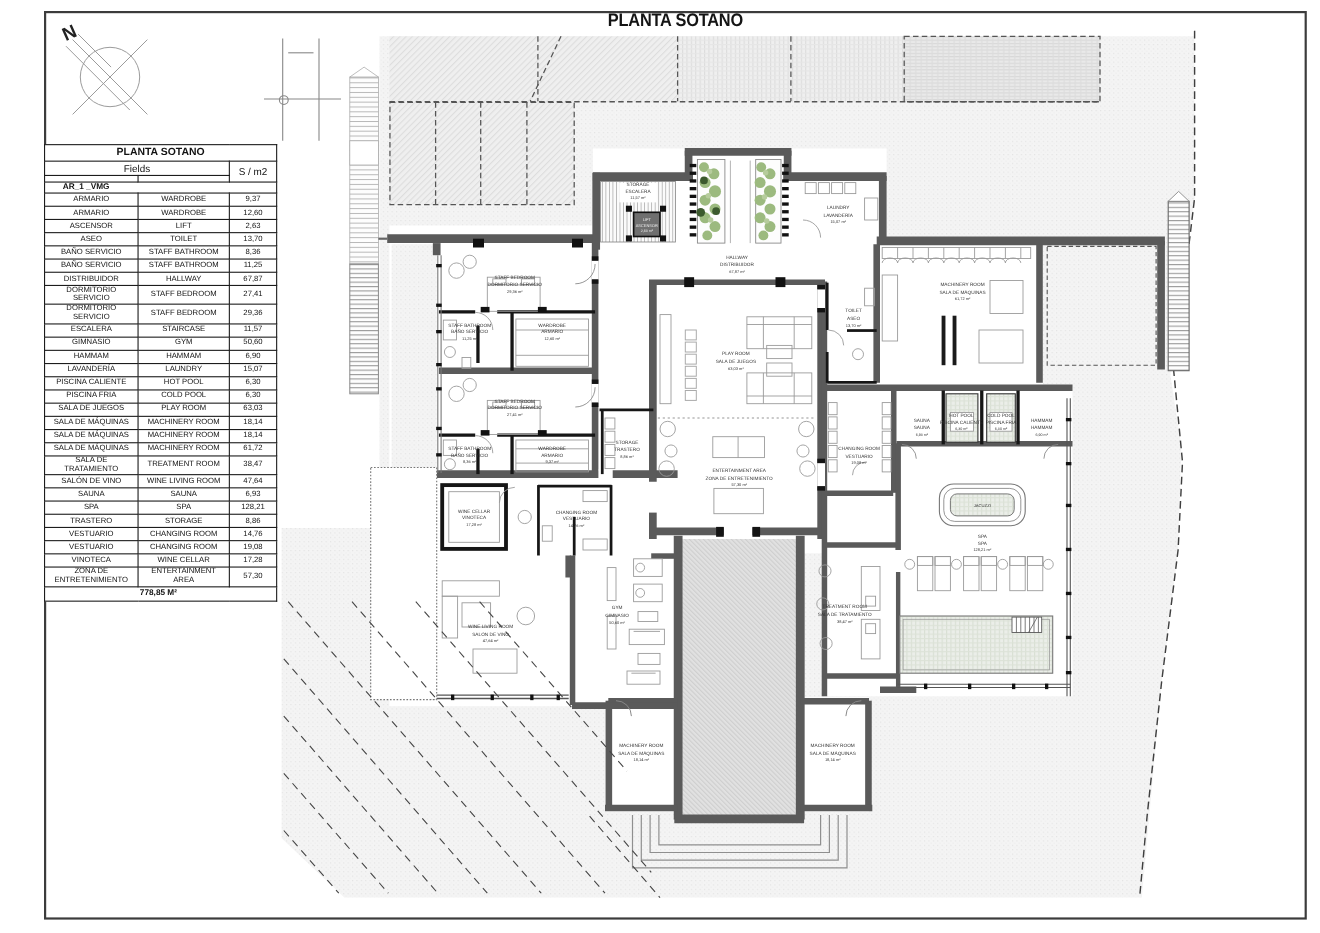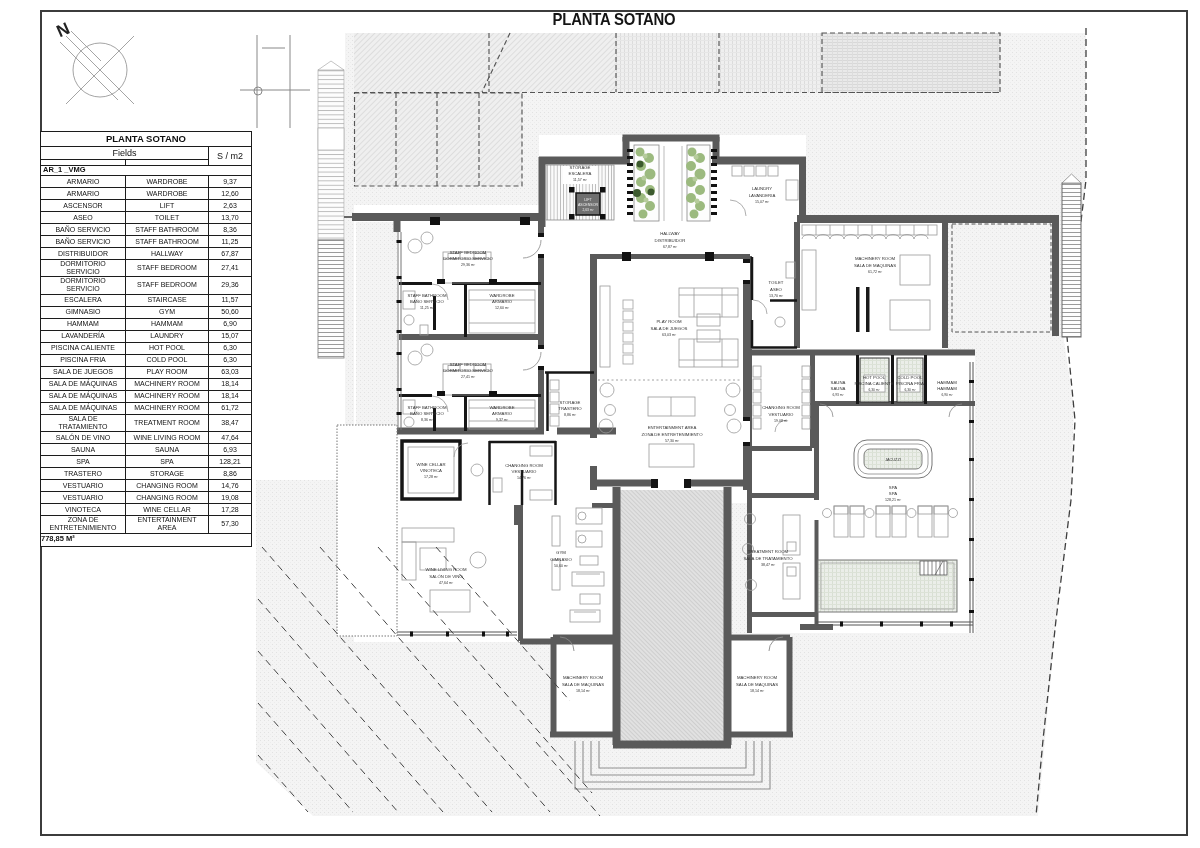--- a/index.html
+++ b/index.html
@@ -8,22 +8,22 @@
 #frame{position:absolute;left:40px;top:10px;width:1148px;height:826px;border:2px solid #3c3c3c;z-index:5;pointer-events:none}
 #title{position:absolute;left:0;top:10px;width:1228px;text-align:center;font-weight:bold;font-size:16.5px;color:#141414;z-index:6;letter-spacing:-0.2px;transform:scaleX(0.9)}
 #plan{position:absolute;left:0;top:0;z-index:1}
 #tabwrap{position:absolute;left:40px;top:131px;width:211px;z-index:7;background:#fff}
 table.t{border-collapse:collapse;width:211px;table-layout:fixed;font-size:7px;color:#111}
 table.t td{border:1px solid #1c1c1c;text-align:center;padding:0;line-height:1.15;overflow:hidden}
 table.t tr{height:12.05px}
 table.t tr.dbl{height:15.8px}
 table.t td.hd{font-weight:bold;font-size:9.5px}
 table.t td.h2{font-weight:normal;font-size:9px}
-table.t td.ar{font-weight:bold;font-size:7.5px;text-align:left;padding-left:2px}
-table.t td.tot{font-weight:bold;text-align:left;padding-right:4px;font-size:7.5px}
+table.t td.ar{font-weight:bold;font-size:7.5px;text-align:left;padding-left:16px}
+table.t td.tot{font-weight:bold;text-align:center;padding-right:4px;font-size:7.5px}
 </style>
 </head>
 <body>
 <svg id="plan" width="1200" height="848" viewBox="0 0 1200 848">
 <defs>
 <pattern id="dots" width="4" height="4" patternUnits="userSpaceOnUse">
   <rect width="4" height="4" fill="#f4f4f4"></rect>
   <rect x="0" y="0" width="1" height="1" fill="#e2e2e2"></rect>
   <rect x="2" y="2" width="1" height="1" fill="#ececec"></rect>
 </pattern>

